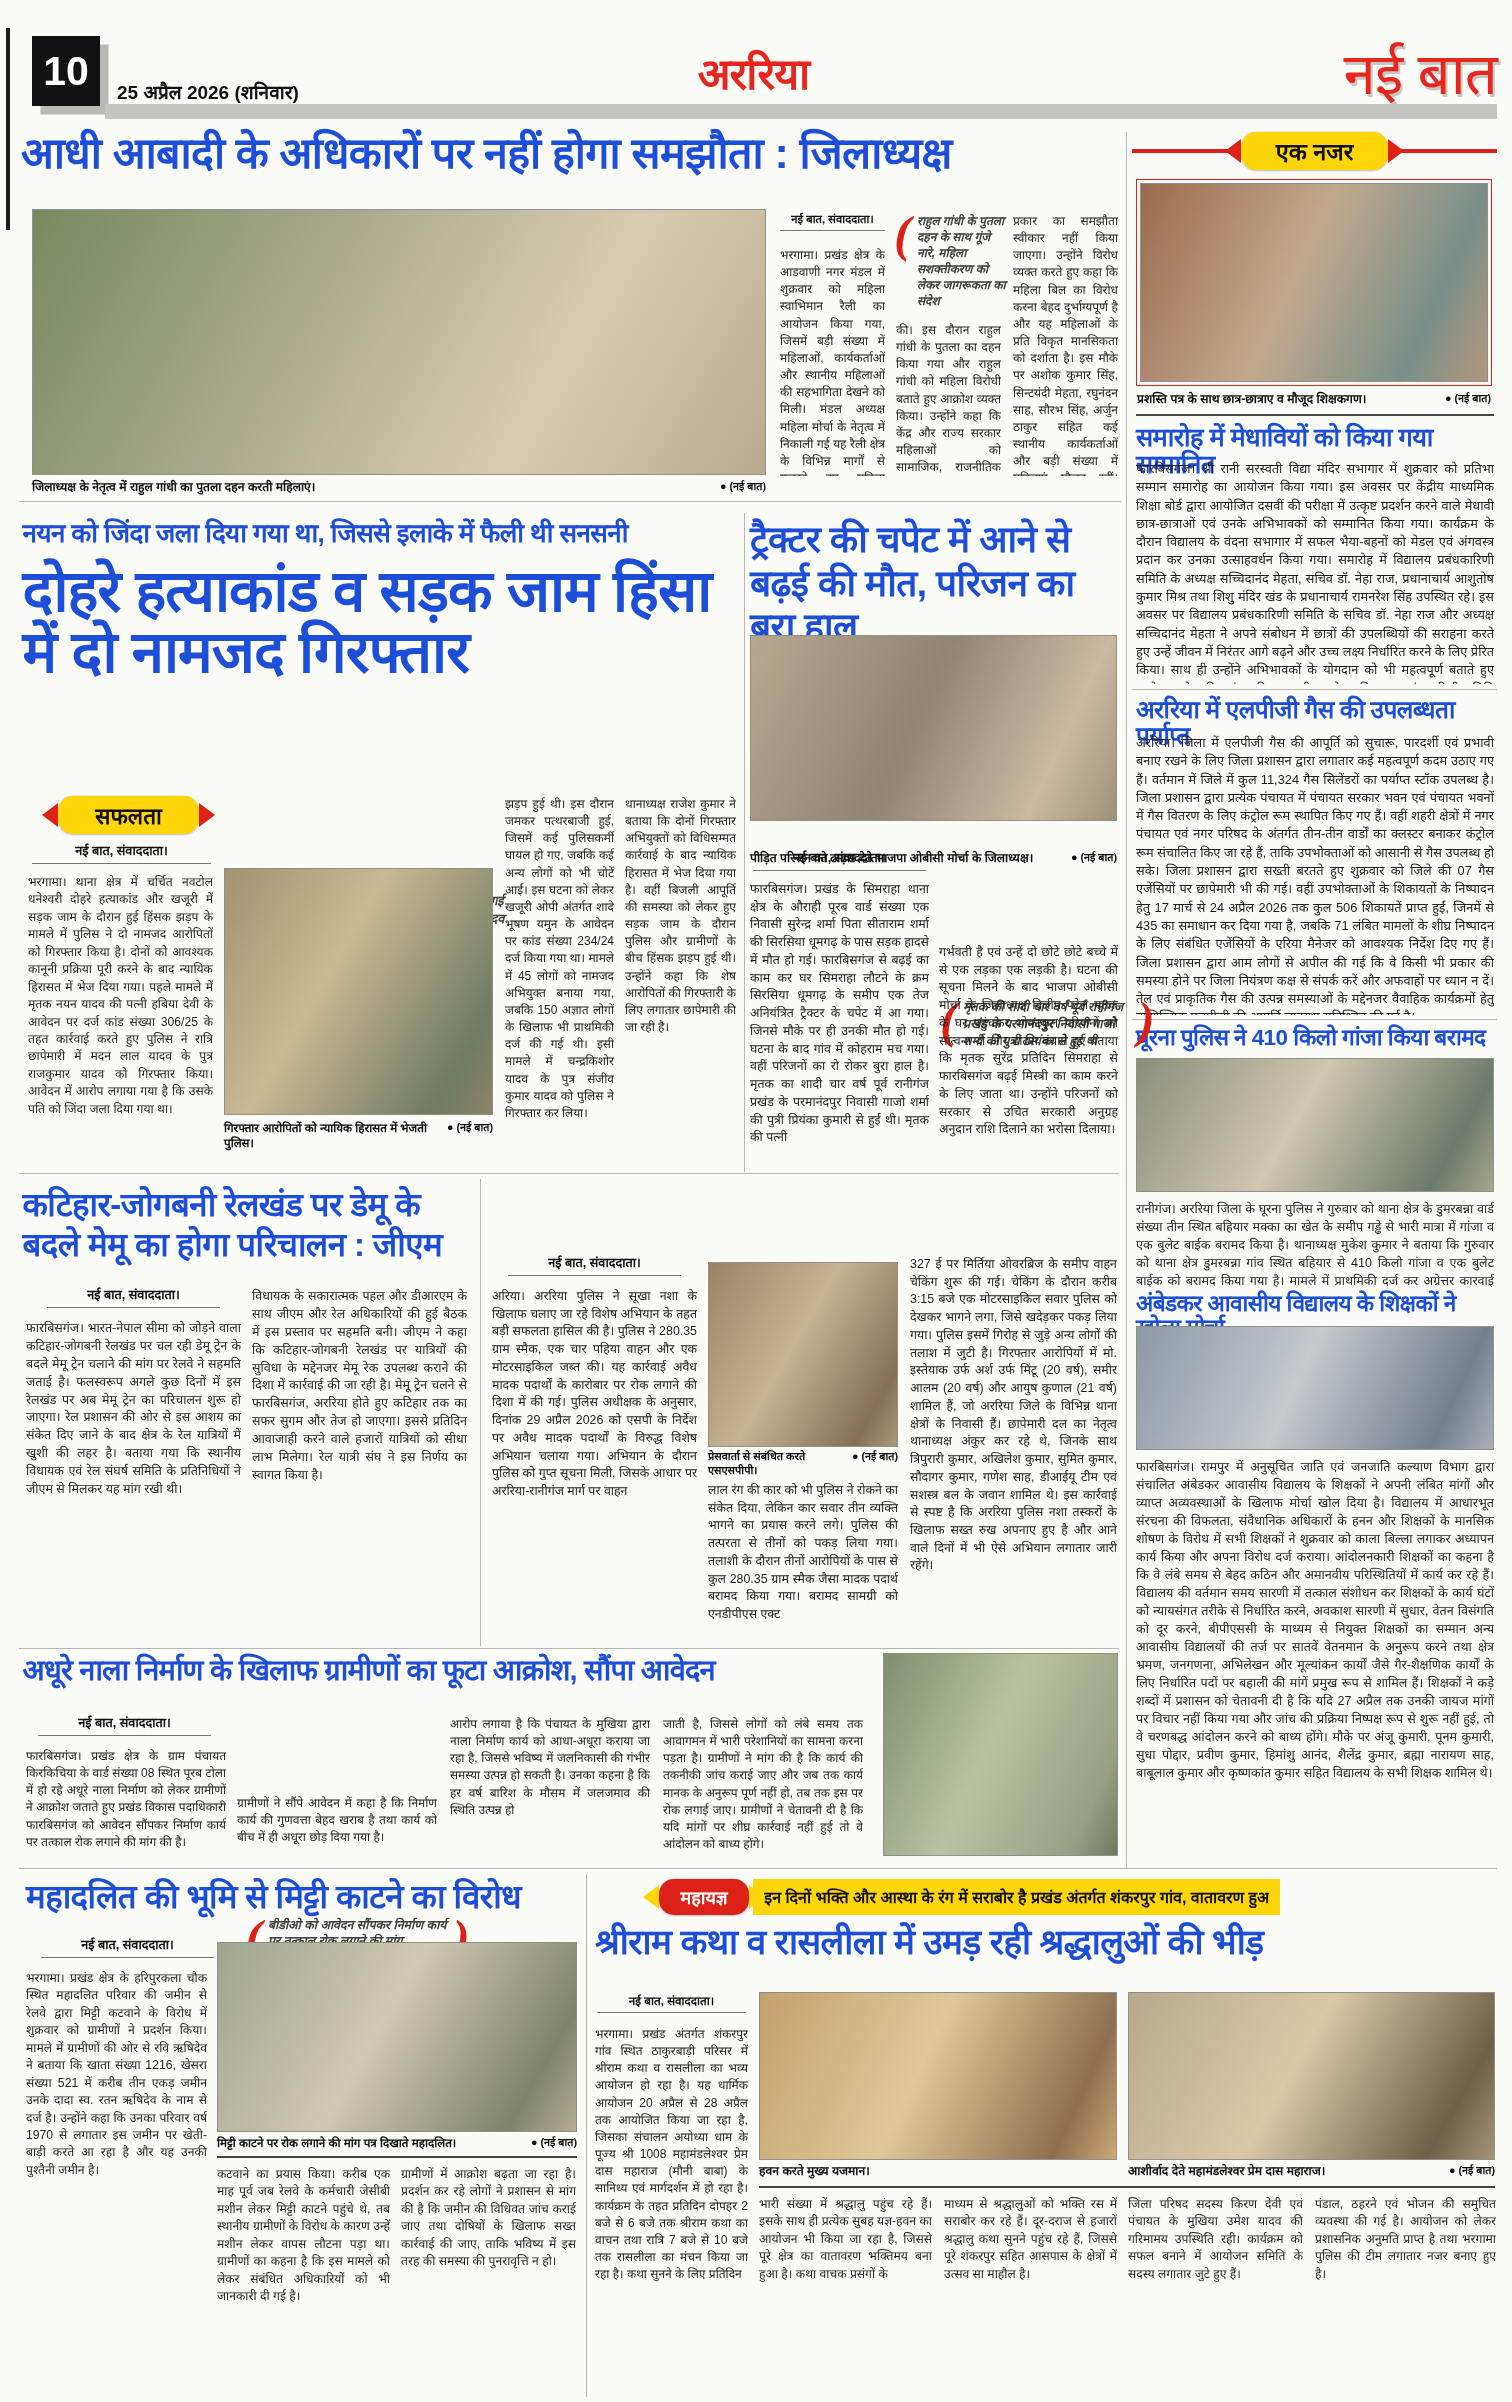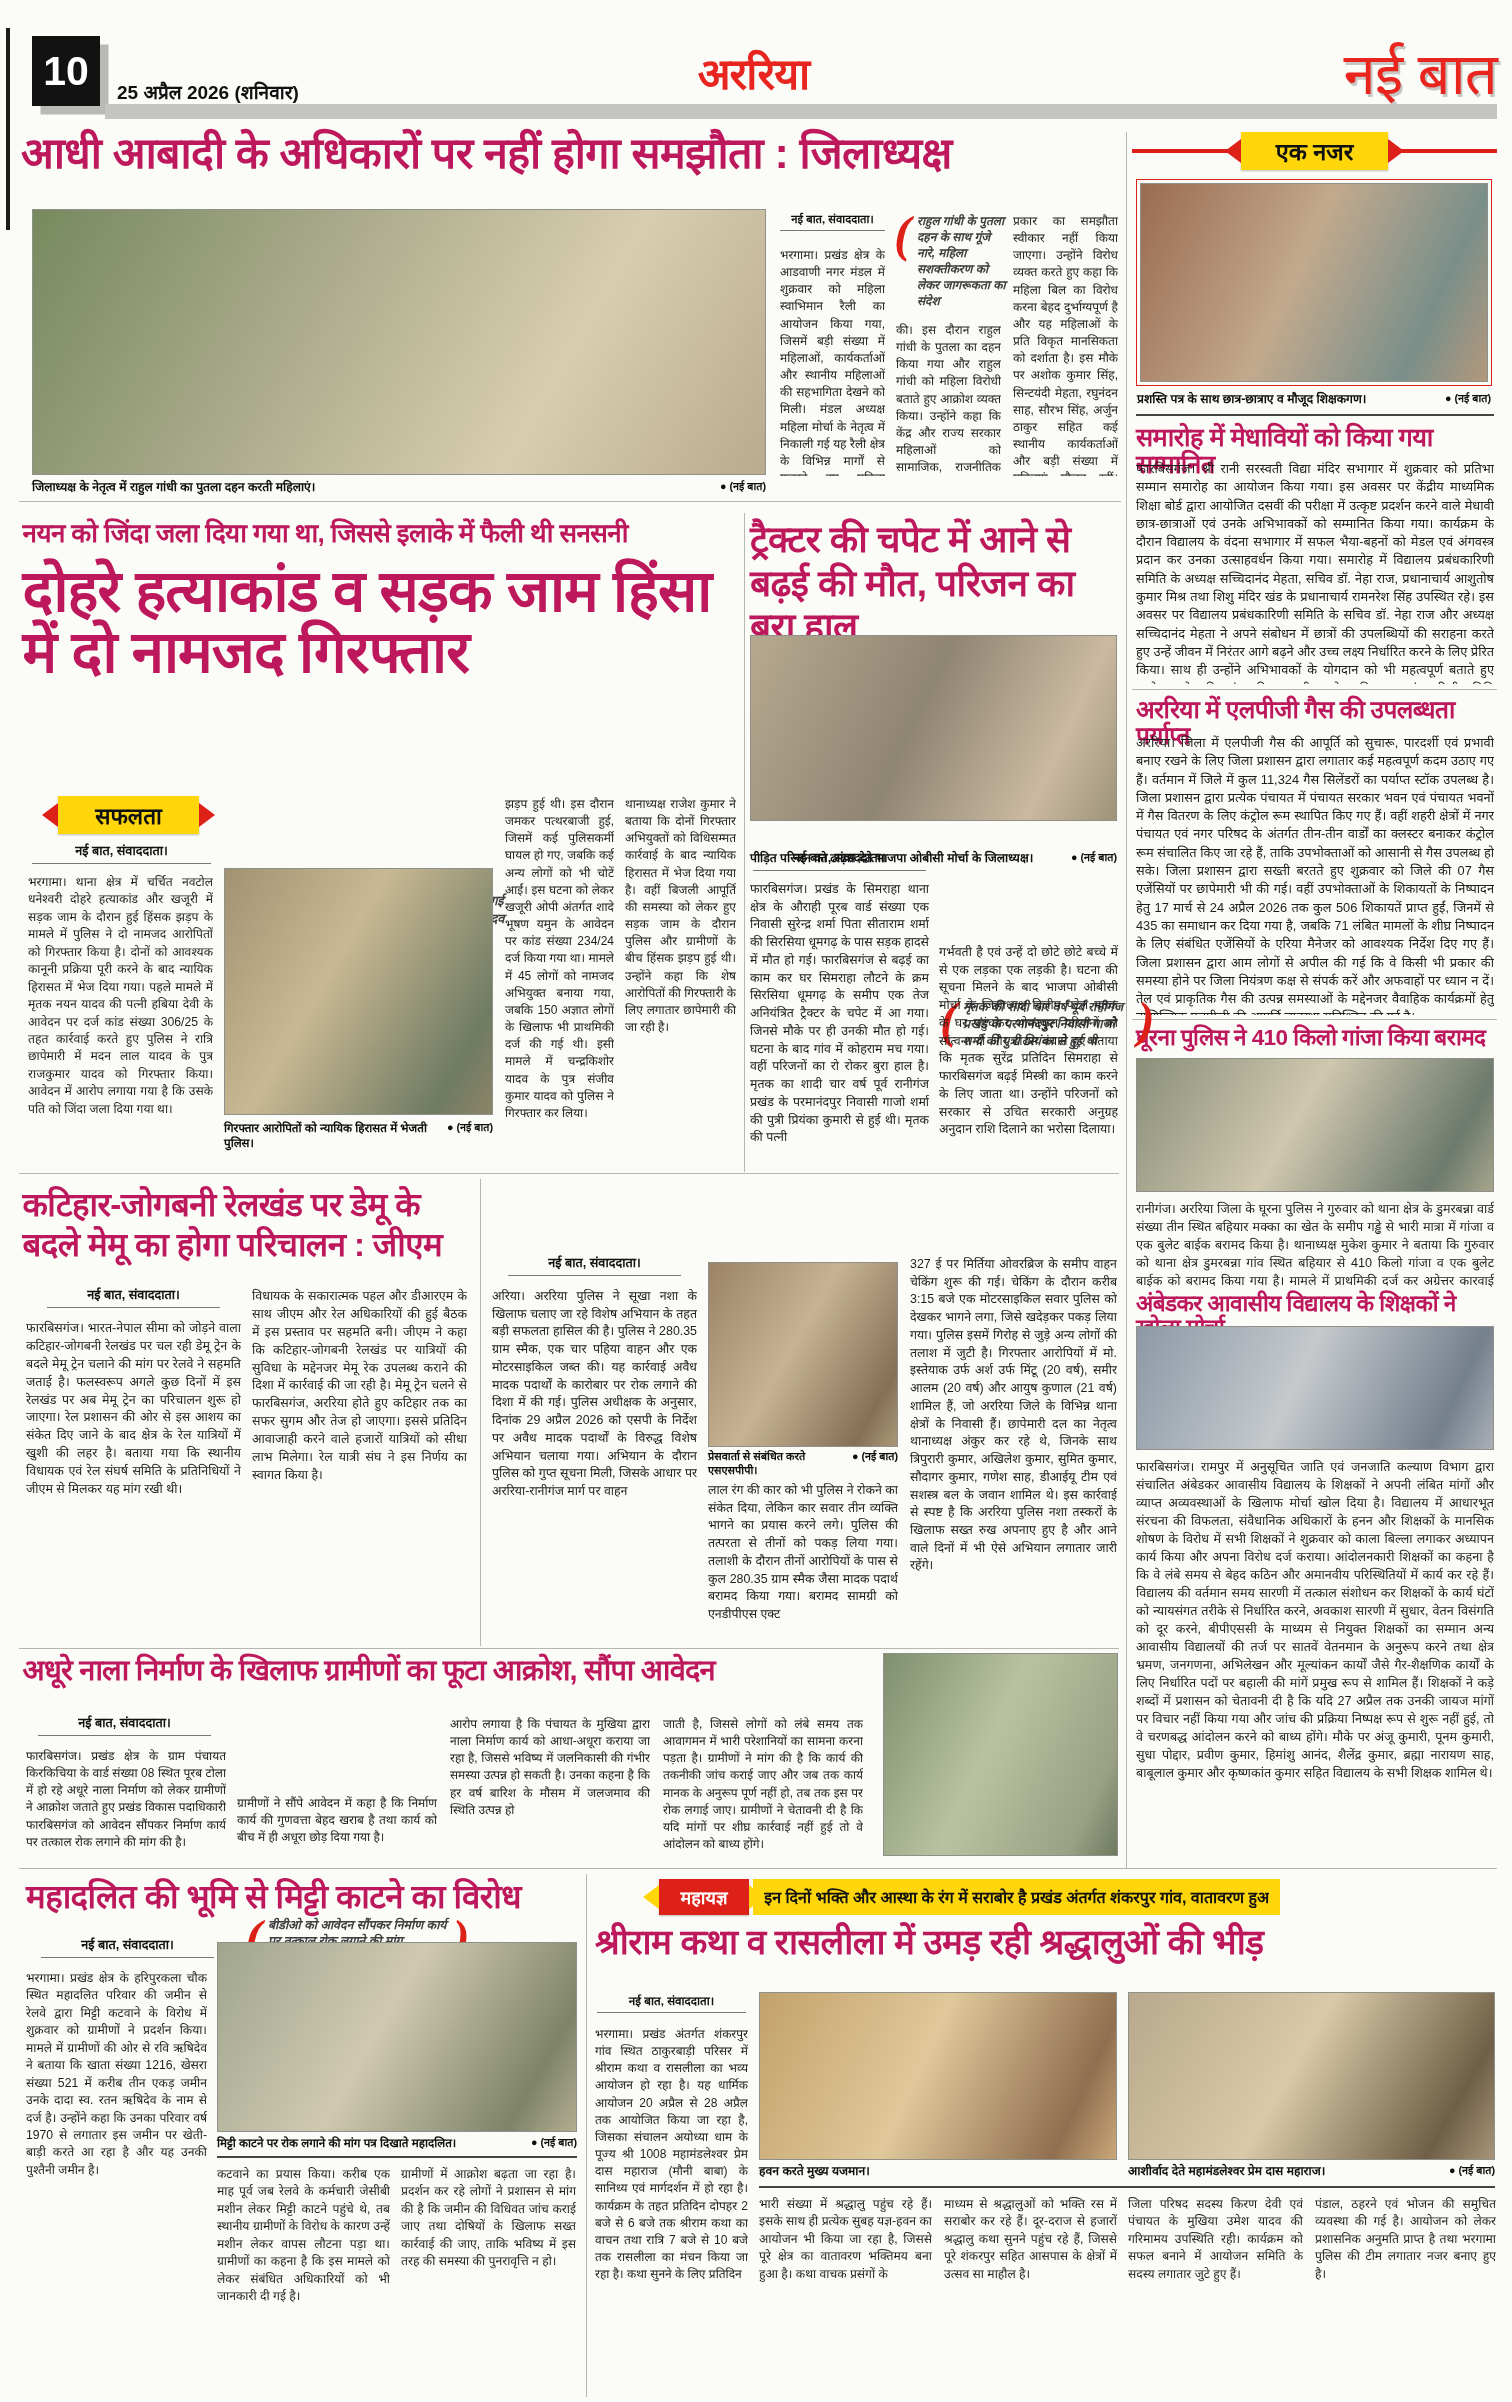--- a/index.html
+++ b/index.html
@@ -1,30 +1,30 @@
 <!DOCTYPE html>
 <html style="font-size:15px"><head>
 <meta charset="utf-8">
 <style>
   html,body{margin:0;padding:0;background:#dcdcd8;}
   .page{position:relative;width:1512px;height:2402px;background:#fbfbf7;overflow:hidden;
         font-family:"Liberation Sans","DejaVu Sans",sans-serif;color:#1b1b1b;}
   .abs{position:absolute;}
-  .h{font-weight:700;color:#be185d;letter-spacing:-0.6px;line-height:1.07;}
+  .h{font-weight:700;color:#1d4ed8;letter-spacing:-0.6px;line-height:1.07;}
   .bd{text-align:justify;color:#1d1d1d;line-height:1.43;overflow:hidden;}
   .bl{font-weight:700;font-size:12.7px;text-align:center;color:#101010;
       border-bottom:1.5px solid #777;padding-bottom:3.8px;line-height:1.2;}
   .cap{font-weight:700;font-size:12.2px;color:#0e0e0e;display:flex;justify-content:space-between;gap:5.6px;line-height:1.25;}
   .credit{font-size:10.8px;font-weight:700;white-space:nowrap;}
   .ph{border:0.9px solid #90908a;box-sizing:border-box;}
   .pq{position:relative;font-weight:700;color:#404040;padding:0 13px 0 21px;line-height:1.34;font-style:italic;}
   .pq::before{content:"(";position:absolute;left:-1.9px;top:-13px;font-size:51px;color:#dd2018;font-weight:700;font-family:"Liberation Serif",serif;}
   .pq.b::after{content:")";position:absolute;right:-3.8px;top:-13px;font-size:51px;color:#dd2018;font-weight:700;font-family:"Liberation Serif",serif;}
   .badge{display:flex;align-items:center;justify-content:center;background:#ffd60a;color:#111;
-         font-weight:700;position:absolute;box-shadow:0 0.9px 1.9px rgba(0,0,0,.25);}
+         font-weight:700;position:absolute;box-shadow:0 0.9px 1.9px rgba(0,0,0,.25);border-radius:15px;}
   .badge::before,.badge::after{content:"";position:absolute;top:50%;transform:translateY(-50%);
          border-top:12.2px solid transparent;border-bottom:12.2px solid transparent;}
   .badge::before{left:-16px;border-right:16px solid #dd2018;}
   .badge::after{right:-16px;border-left:16px solid #dd2018;}
   .badge-red{background:#dd2018;color:#fff;}
   .badge-red::before{border-right-color:#ffd60a;}
   .badge-red::after{border-left-color:#ffd60a;}
   .vline{width:0.9px;background:#b7b7b2;}
   .hline{height:0.9px;background:#b7b7b2;}
   .redline{background:#dd2018;}

